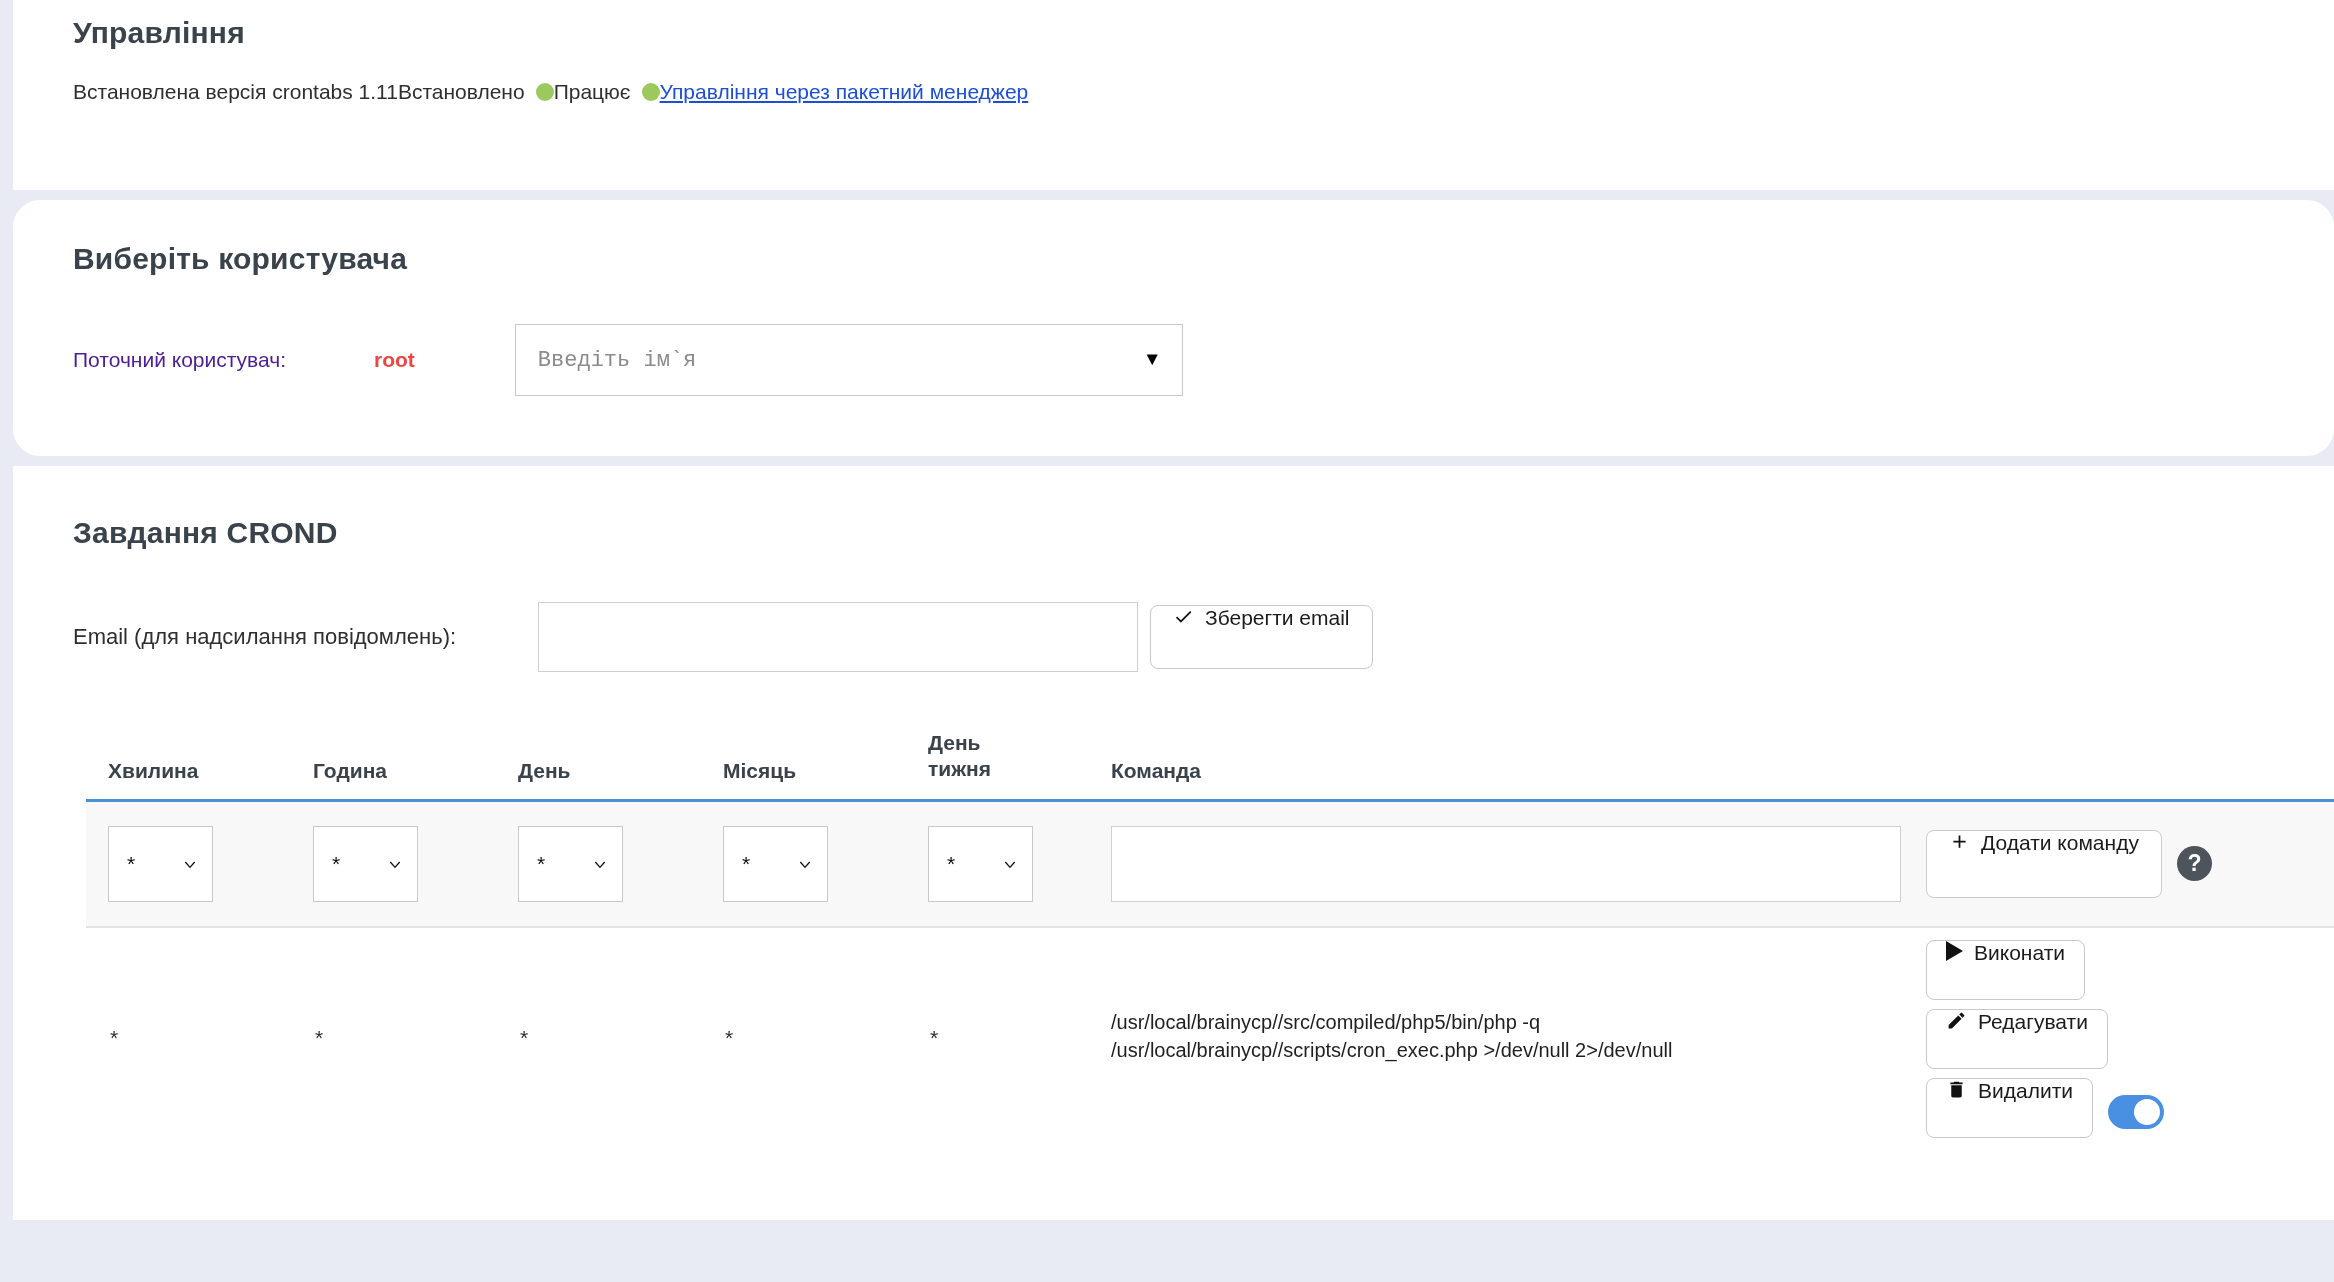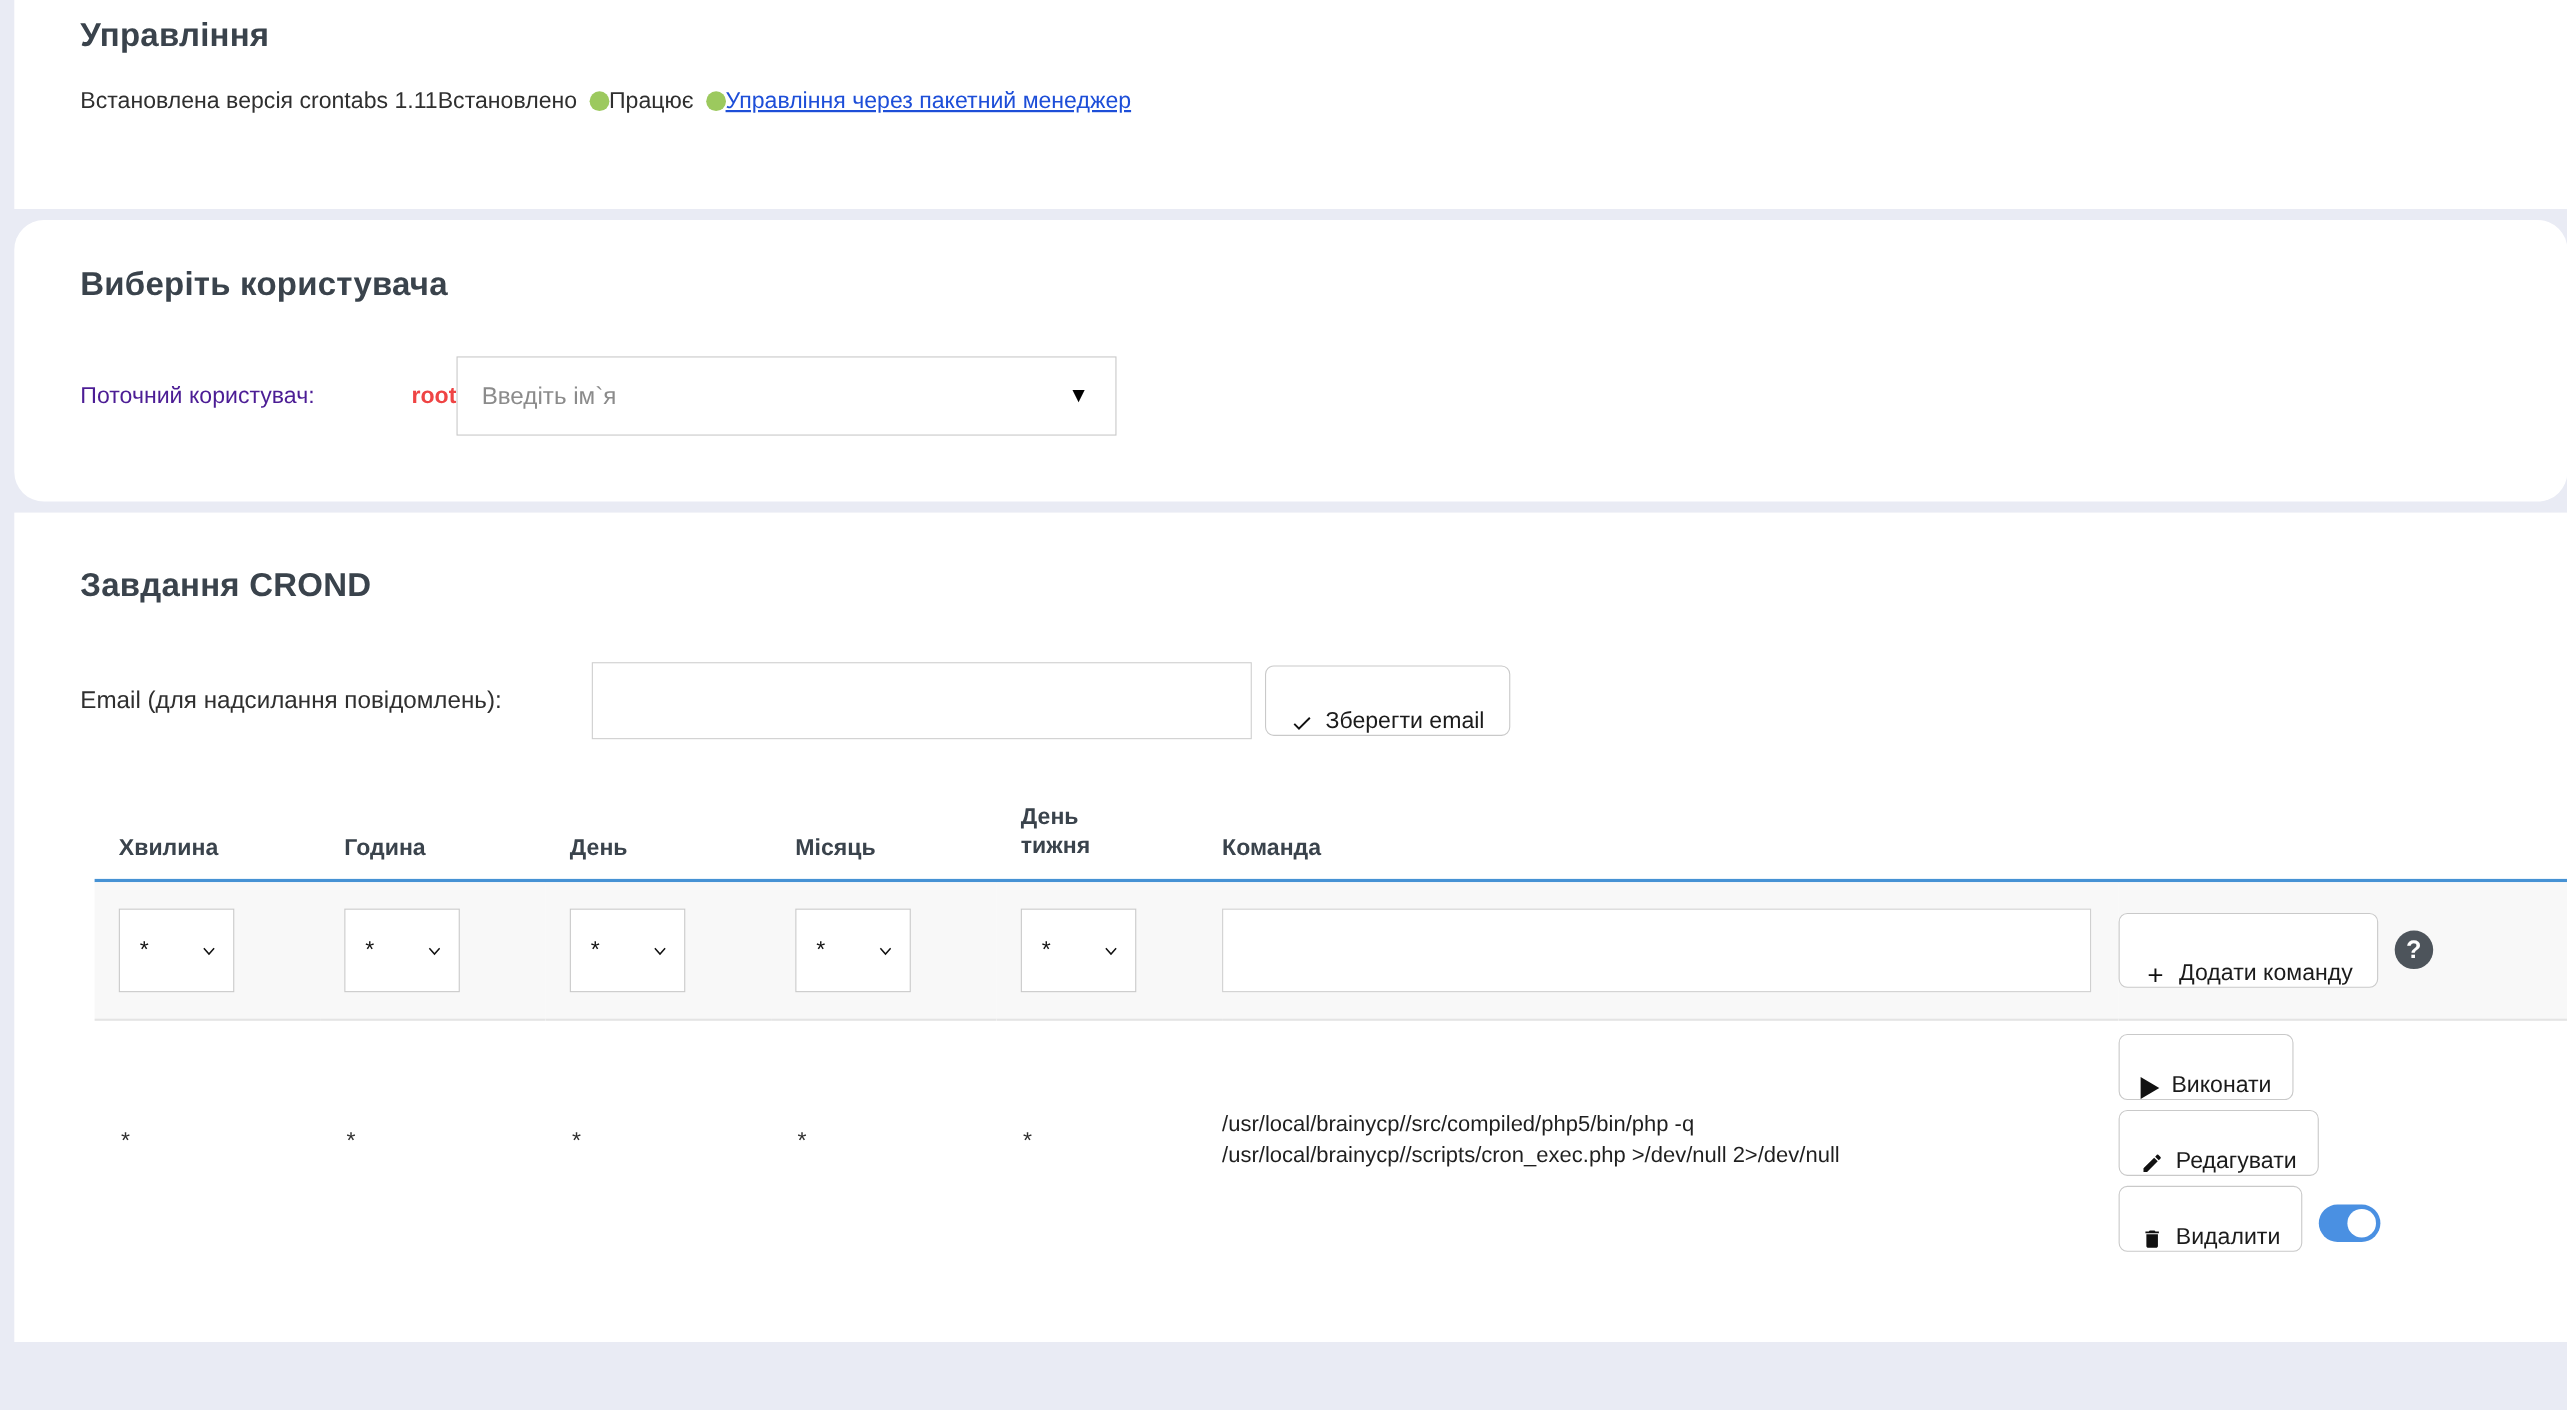--- a/index.html
+++ b/index.html
@@ -44,28 +44,30 @@
   #card-user { height: 256px; padding-top: 42px; border-radius: 27px; }
   .user-row {
     margin-top: 48px;
     display: flex;
     align-items: center;
     font-size: 21px;
   }
   .user-row .lbl { color: #4c1d95; }
   .user-row .uname { font-weight: bold; margin-left: 88px; color: #ef4444; }
   .fselect {
-    width: 600px;
+    margin-left: 100px;
+    width: 668px;
     height: 72px;
     background: #fff;
     border: 1px solid #c9c9c9;
     display: flex;
     align-items: center;
     padding: 0 24px 0 22px;
     cursor: pointer;
+    font-family: Liberation Mono, monospace;
   }
   .fselect .ph { color: #8b8b8b; font-size: 22px; flex: 1; }
   .fselect .caret { color: #000; font-size: 19px; }
   
   #card-crond { height: 754px; padding-top: 50px; margin-bottom: 0; }
   .email-row {
     margin-top: 52px;
     display: flex;
     align-items: center;
     font-size: 22px;
@@ -79,21 +81,21 @@
     outline: none;
   }
   .btn {
     background: #fff;
     border: 1px solid #c9c9c9;
     border-radius: 8px;
     font-family: "Liberation Sans", sans-serif;
     font-size: 21px;
     color: #1b1b1b;
     display: inline-flex;
-    align-items: flex-end;
+    align-items: flex-start;
     gap: 11px;
     cursor: pointer;
   }
   .save-email-btn { margin-left: 12px; height: 64px; padding: 0 22px; }
   .icon-svg { width: 21px; height: 21px; fill: #111; flex: 0 0 auto; }
   
   .cron-table {
     margin-top: 58px;
     margin-left: 13px;
     width: 2245px;

